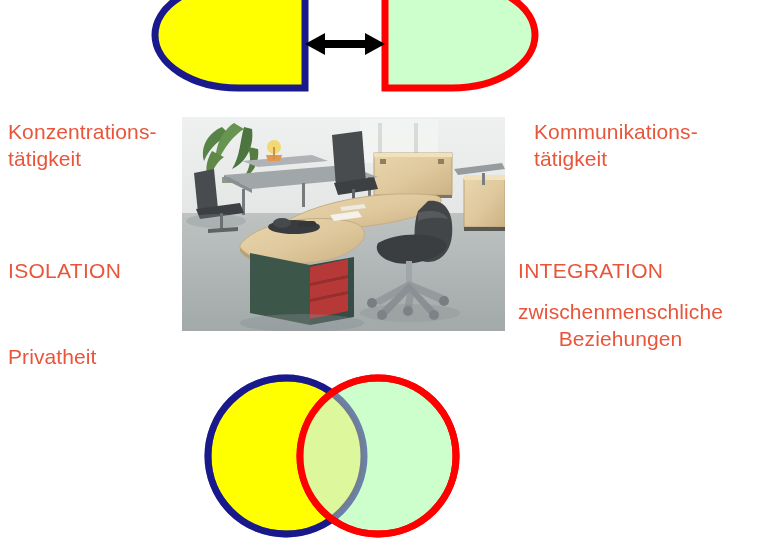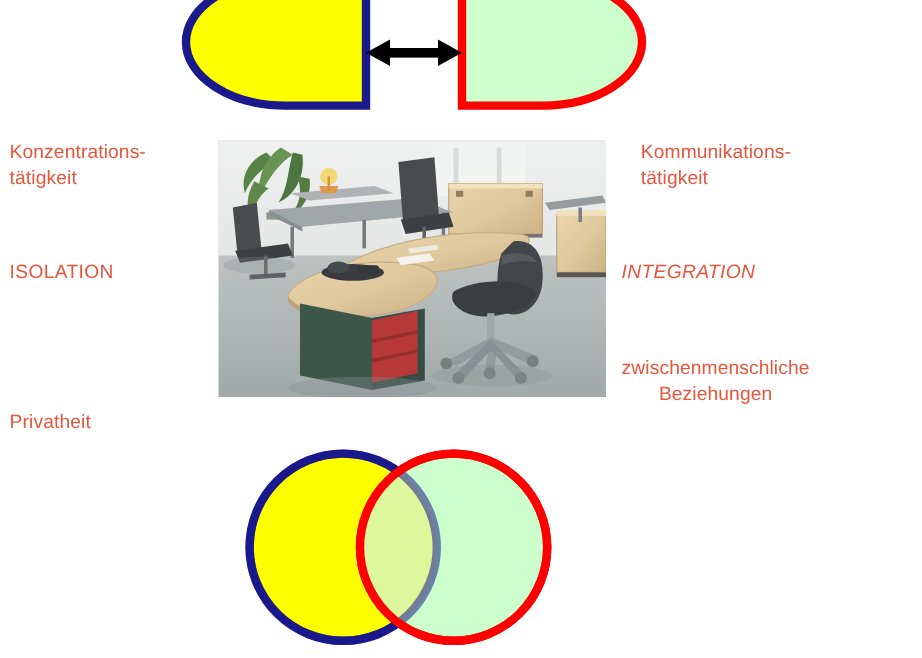--- a/index.html
+++ b/index.html
@@ -29,34 +29,34 @@
   .label-col {
     position: absolute;
     top: 112px;
   }
   #left-labels  { left: 8px;  width: 175px; text-align: left; }
   #right-labels { left: 518px; width: 245px; text-align: left; }
 
   .label-block {
     color: #E8553A;
     font-family: "Liberation Sans", sans-serif;
-    font-size: 16px;
+    font-size: 21px;
     font-weight: 400;
     line-height: 1.30;
     letter-spacing: 0.1px;
     white-space: pre-line;
   }
-  .label-block.caps { letter-spacing: 0.3px; }
+  .label-block.caps { letter-spacing: 0.3px; margin-top: 39px; }
 
   #left-labels  .lb-1 { position:absolute; top: 6px;   left:0; }
   #left-labels  .lb-2 { position:absolute; top: 106px; left:0; }
   #left-labels  .lb-3 { position:absolute; top: 186px; left:0;margin-top:45px; }
 
   #right-labels .rb-1 { position:absolute; top: 6px;   left:16px; }
-  #right-labels .rb-2 { position:absolute; top: 106px; left:0;font-style:italic; }
+  #right-labels .rb-2 { position:absolute; top: 106px; left:0; }
   #right-labels .rb-3 { position:absolute; top: 186px; left:0;text-align:center; }
 
   
   #office-photo {
     position: absolute;
     left: 182px;
     top: 117px;
     width: 323px;
     height: 214px;
     overflow: hidden;

